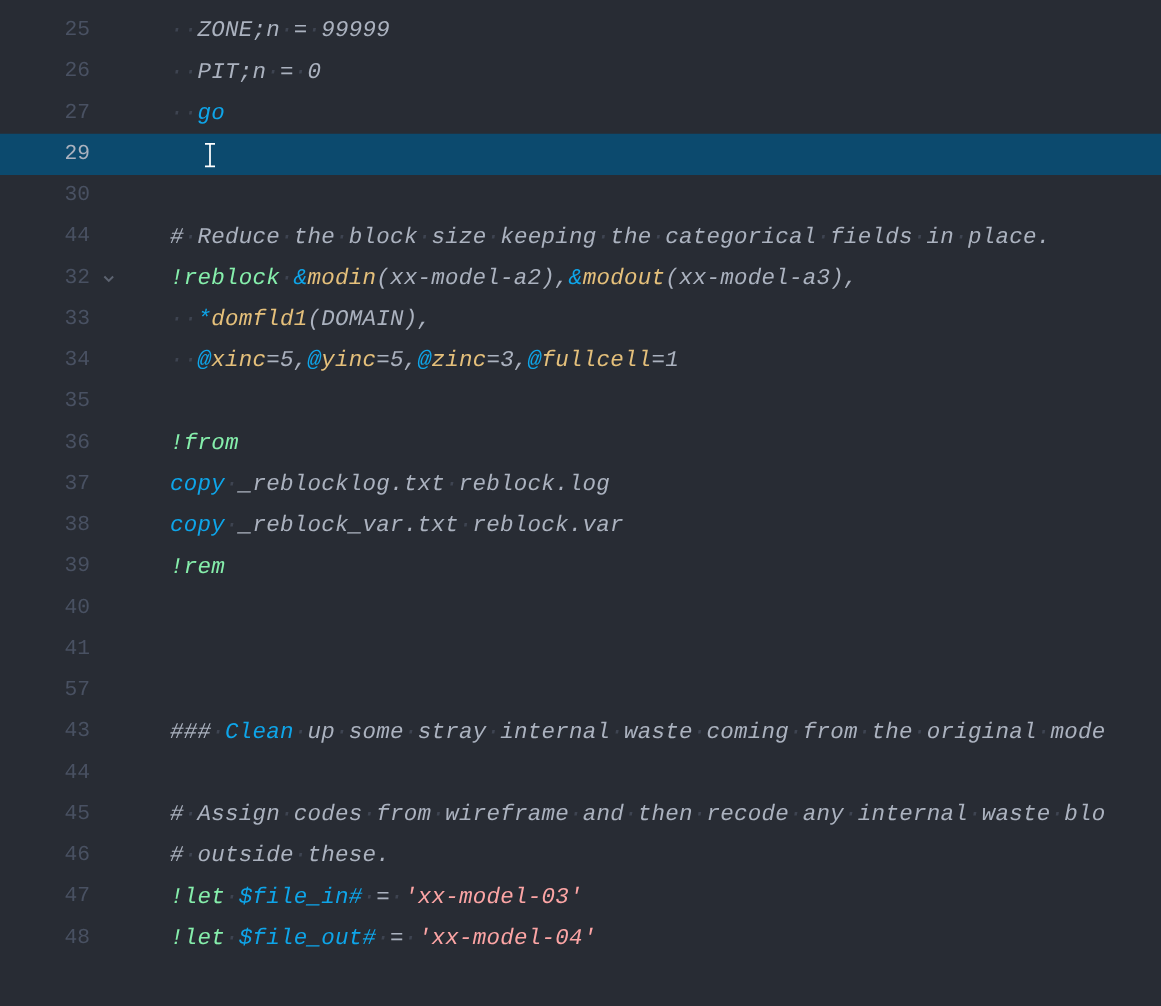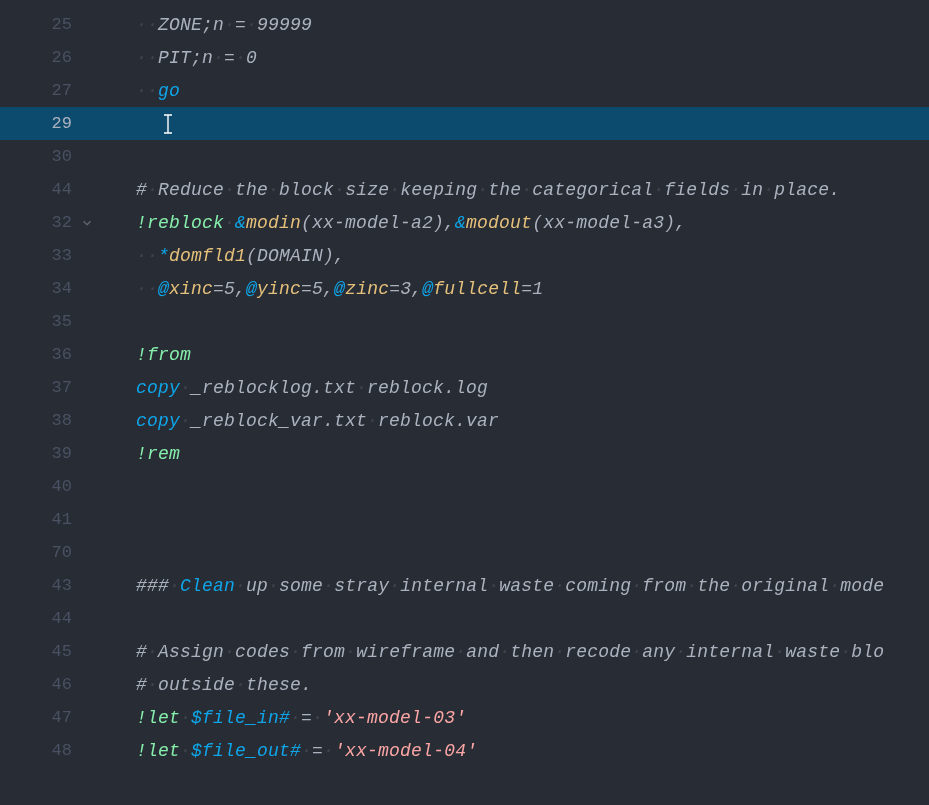--- a/index.html
+++ b/index.html
@@ -149,21 +149,21 @@
       <div class="content"><span class="kw-blue">!rem</span></div>
     </div>
     <div class="line">
       <div class="gutter">40</div>
       <div class="content"></div>
     </div>
     <div class="line">
       <div class="gutter">41</div>
     </div>
     <div class="line">
-      <div class="gutter">70</div>
+      <div class="gutter">57</div>
       <div class="content"></div>
     </div>
     <div class="line">
       <div class="gutter">43</div>
       <div class="content"><span class="default">###</span><span class="ws">·</span><span class="kw-red">Clean</span><span class="ws">·</span><span class="default">up</span><span class="ws">·</span><span class="default">some</span><span class="ws">·</span><span class="default">stray</span><span class="ws">·</span><span class="default">internal</span><span class="ws">·</span><span class="default">waste</span><span class="ws">·</span><span class="default">coming</span><span class="ws">·</span><span class="default">from</span><span class="ws">·</span><span class="default">the</span><span class="ws">·</span><span class="default">original</span><span class="ws">·</span><span class="default">mode</span></div>
     </div>
     <div class="line">
       <div class="gutter">44</div>
       <div class="content"></div>
     </div>

